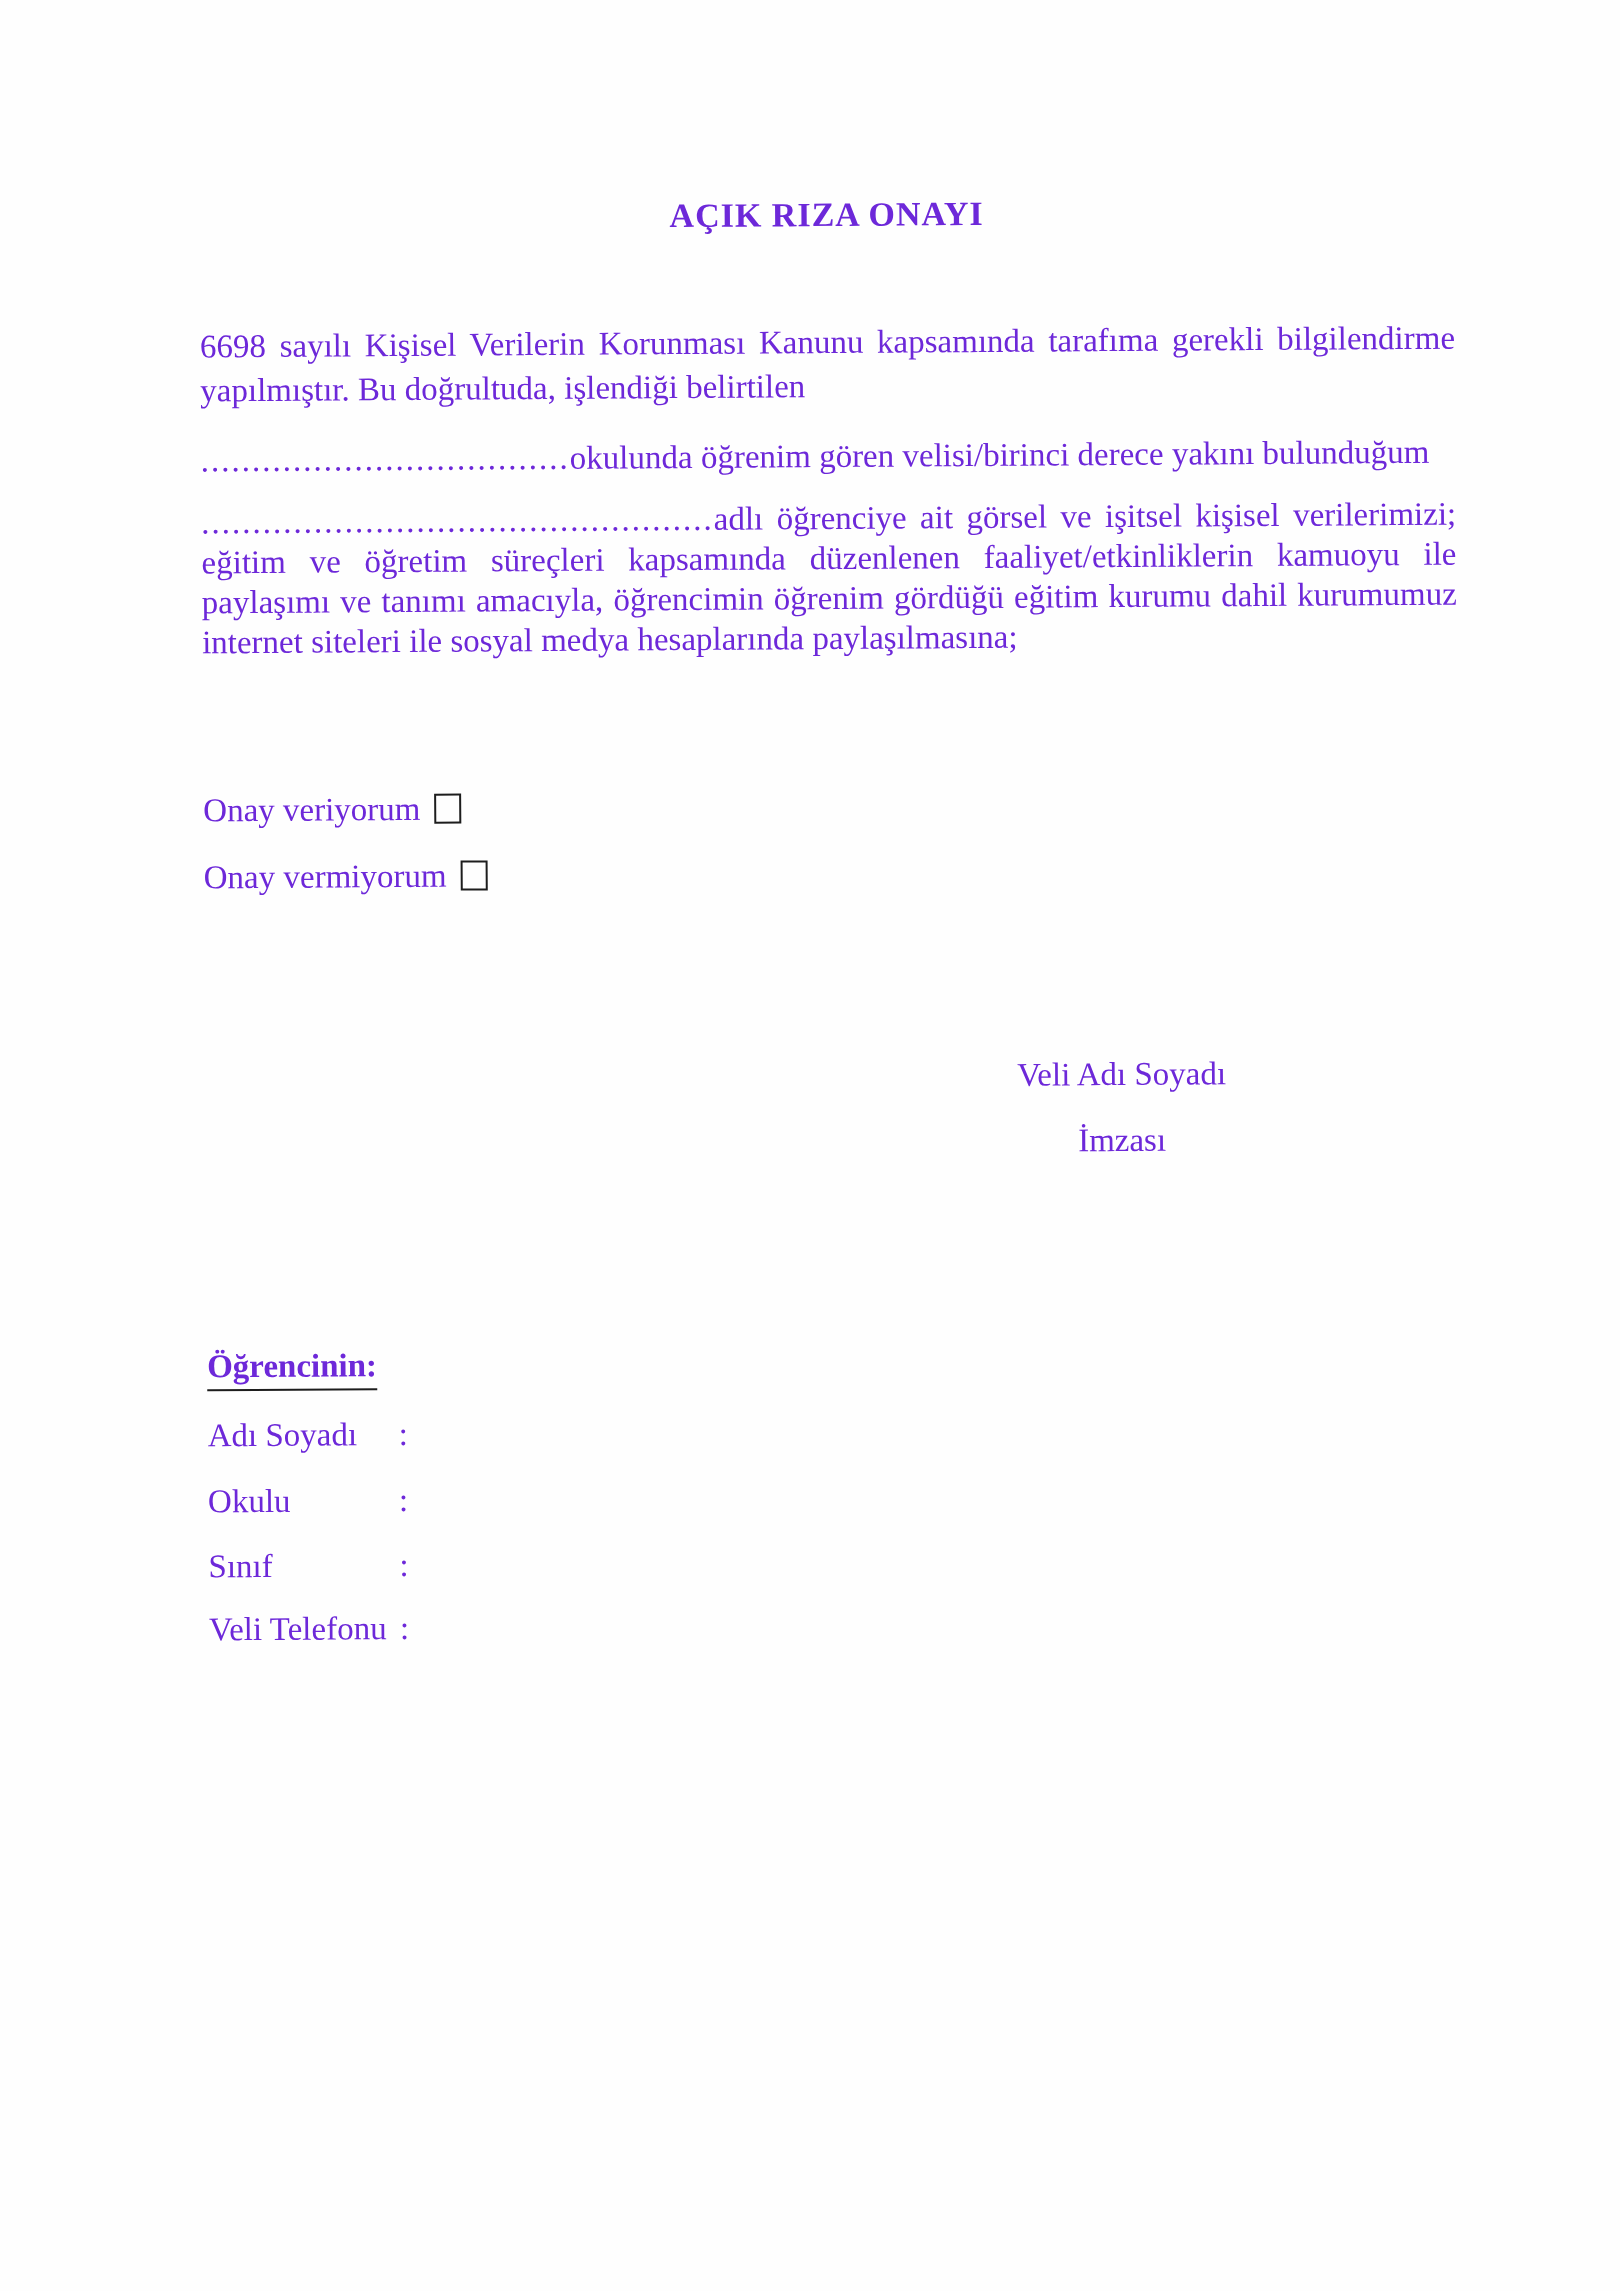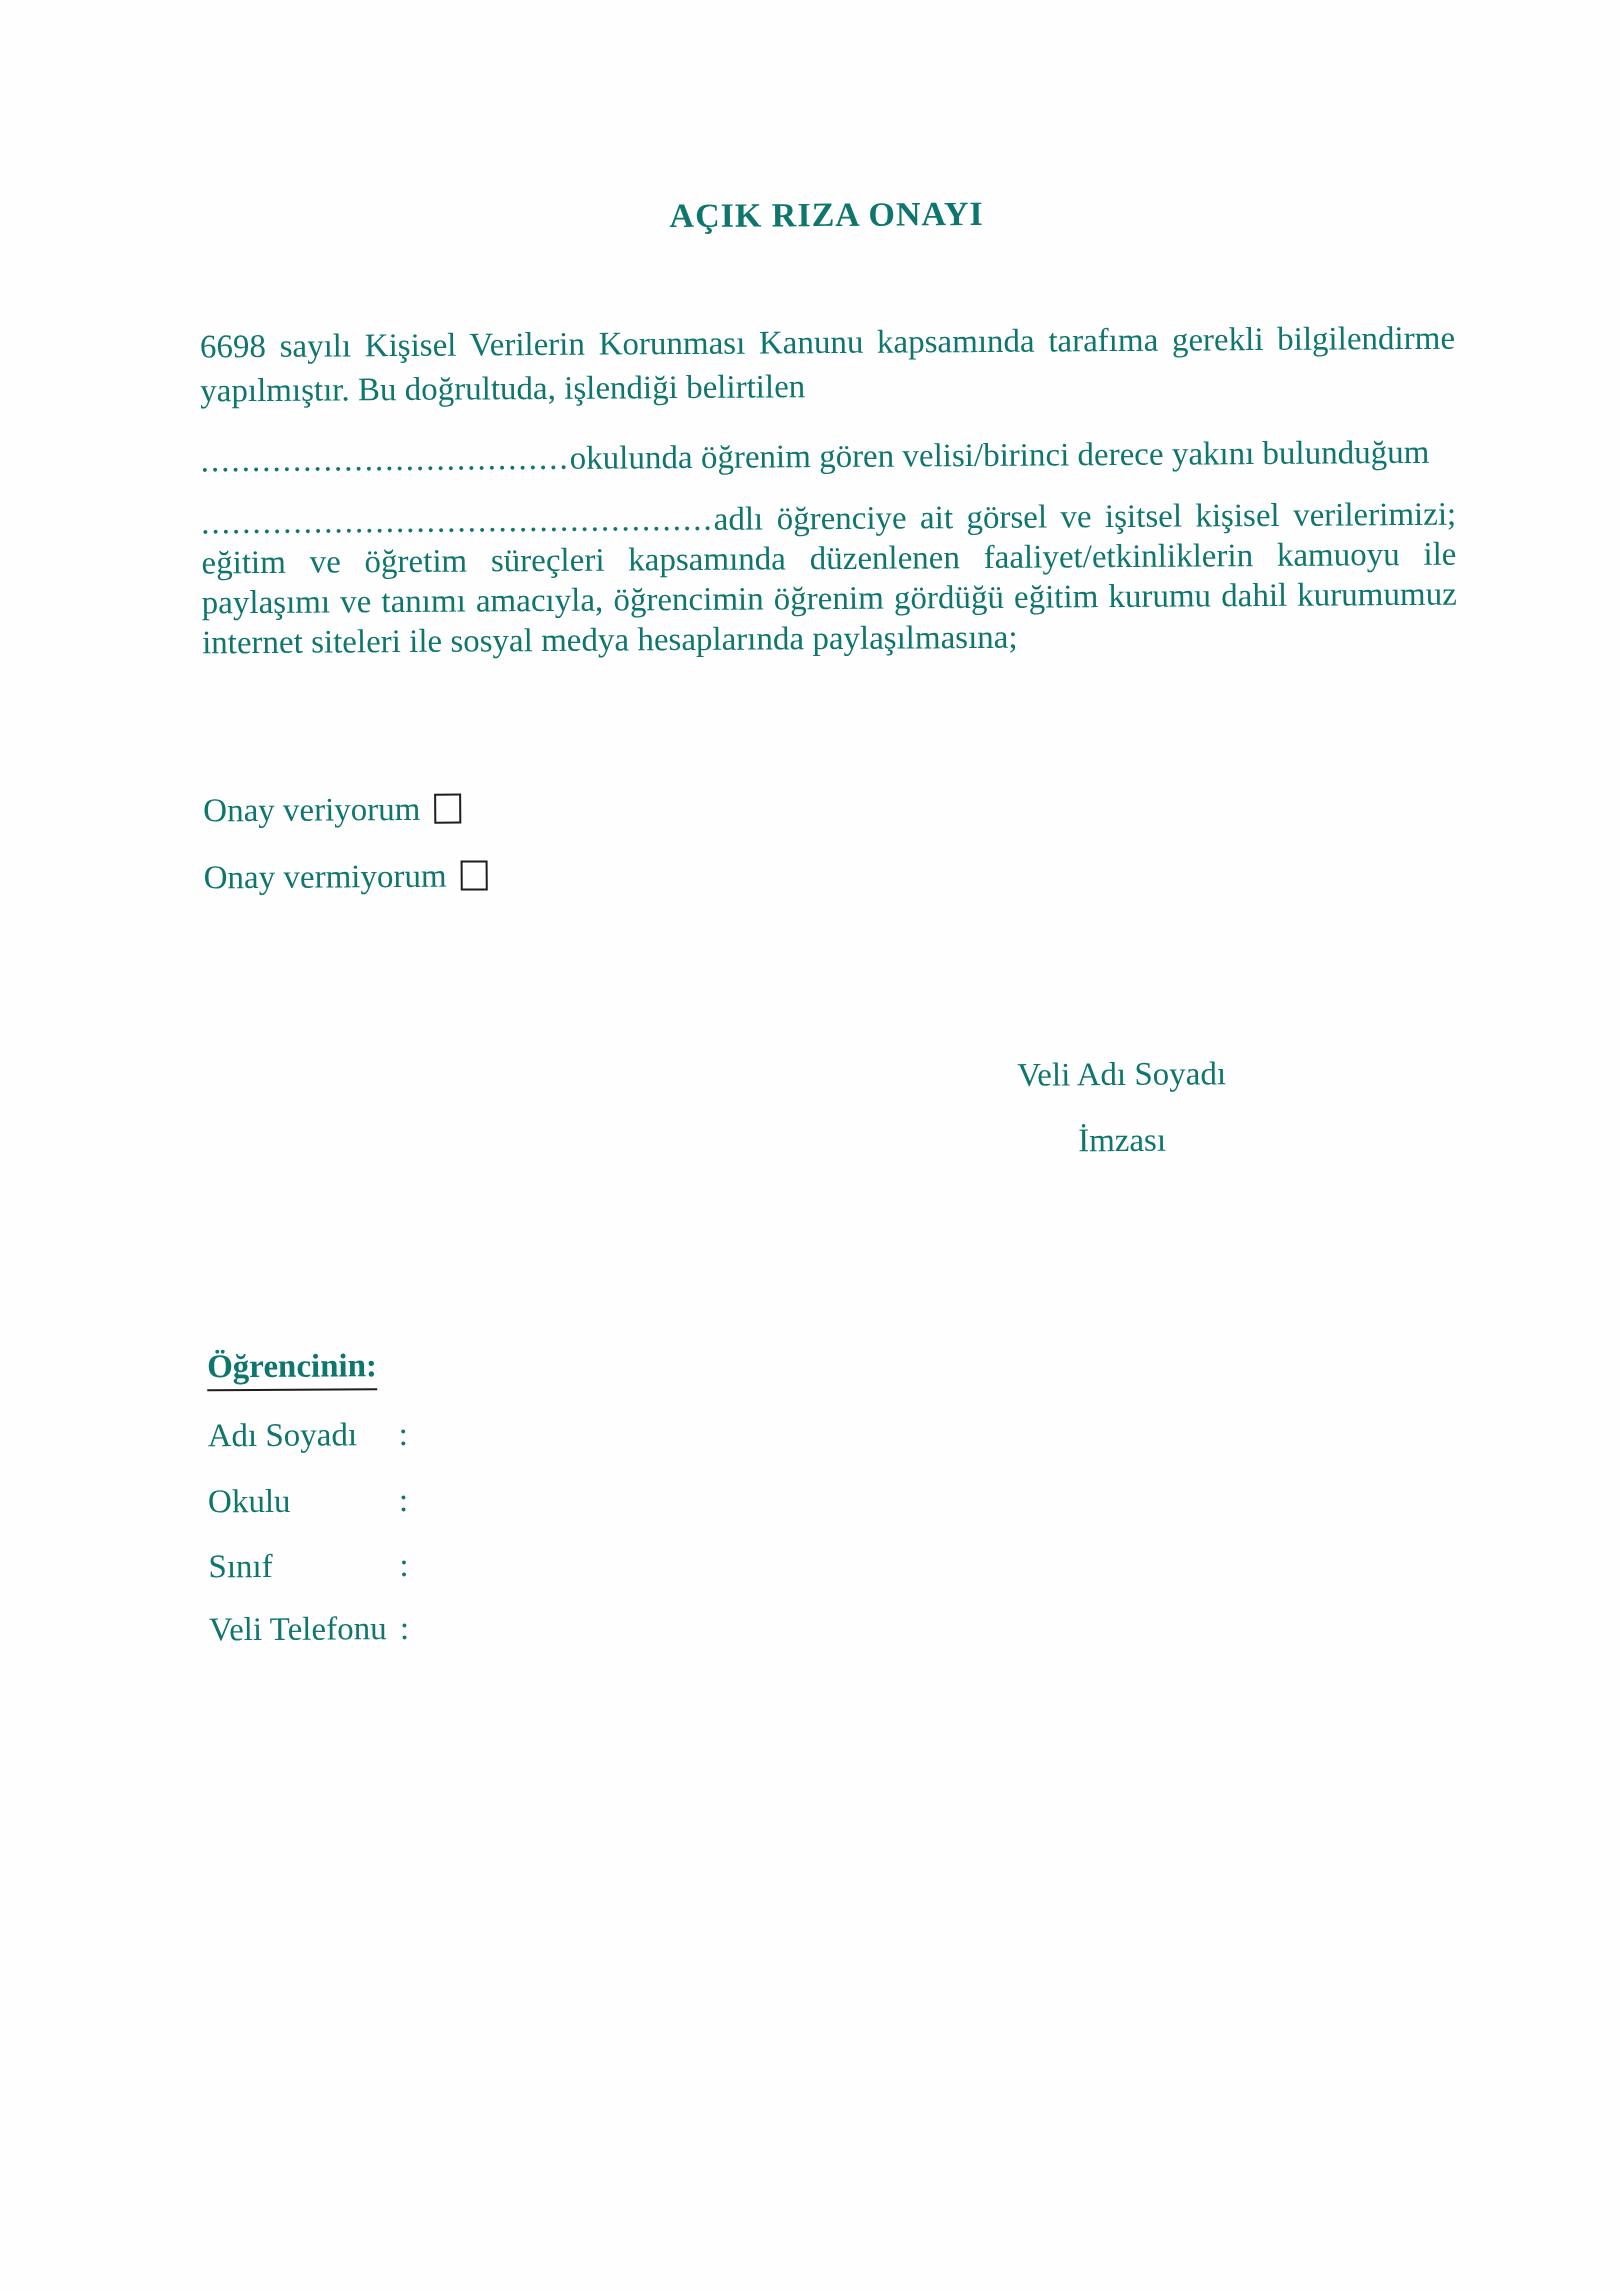--- a/index.html
+++ b/index.html
@@ -7,21 +7,21 @@
     padding: 0;
     background: #ffffff;
   }
   .page {
     position: relative;
     width: 1620px;
     height: 2292px;
     background: #fefefe;
     overflow: hidden;
     font-family: "Liberation Serif", "DejaVu Serif", serif;
-    color: #0f766e;
+    color: #6d28d9;
   }
   .content {
     position: absolute;
     left: 201px;
     top: 0;
     width: 1255px;
     height: 2292px;
     transform: rotate(-0.4deg);
     transform-origin: 627px 490px;
     font-size: 33px;

